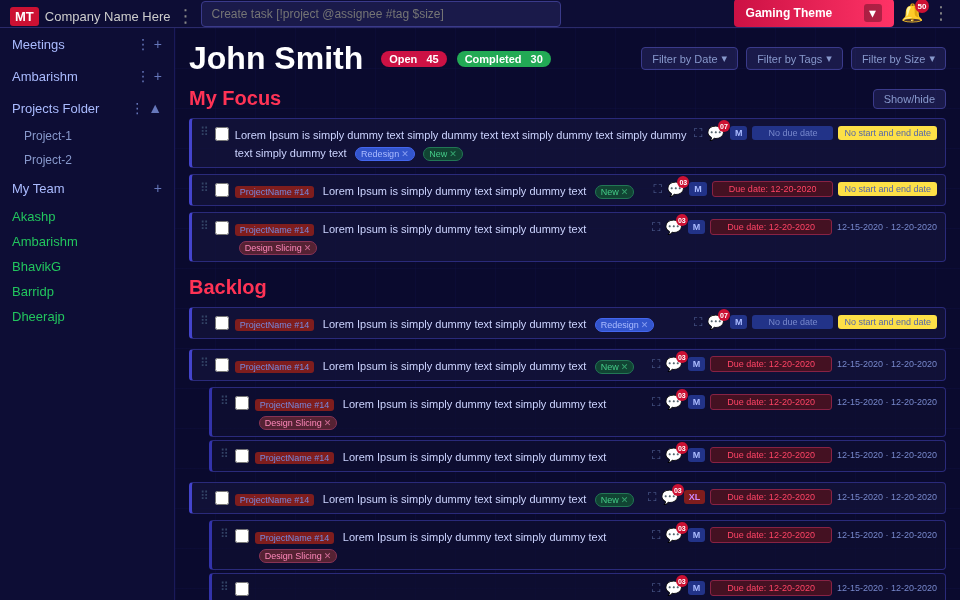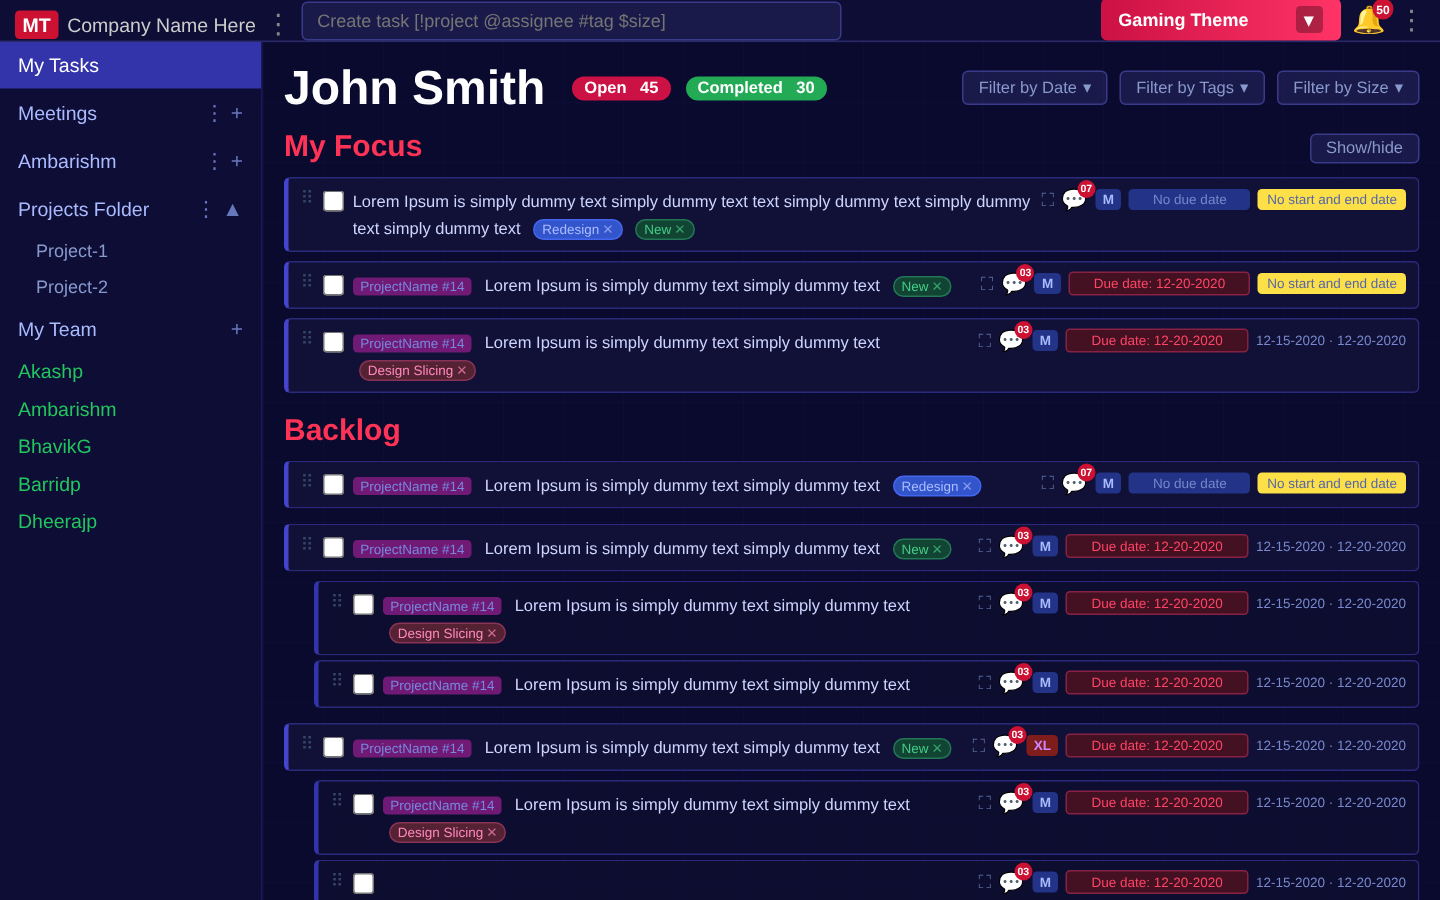--- a/index.html
+++ b/index.html
@@ -281,21 +281,21 @@
       color: #334466;
       font-size: 12px;
       cursor: grab;
       flex-shrink: 0;
     }
     .task-content {
       flex: 1;
       min-width: 0;
     }
     .task-project-tag {
-      background: #701a75;
+      background: #7f1d1d;
       color: #7788dd;
       font-size: 9px;
       padding: 1px 5px;
       border-radius: 3px;
       margin-right: 4px;
       display: inline-block;
     }
     .task-text {
       font-size: 11px;
       color: #ccd4ff;
@@ -438,23 +438,20 @@
       🔔
       <span class="notif-badge">50</span>
     </button>
     <span class="topbar-more">⋮</span>
   </div>
 </div>
 
 <div class="main-layout">
 
   <div class="sidebar">
-    <div class="sidebar-item active">
-      <span class="sidebar-item-label">My Tasks</span>
-    </div>
     <div class="sidebar-item">
       <span class="sidebar-item-label">Meetings</span>
       <span class="sidebar-item-actions">⋮ +</span>
     </div>
     <div class="sidebar-item">
       <span class="sidebar-item-label">Ambarishm</span>
       <span class="sidebar-item-actions">⋮ +</span>
     </div>
     <div class="sidebar-item">
       <span class="sidebar-item-label">Projects Folder</span>

